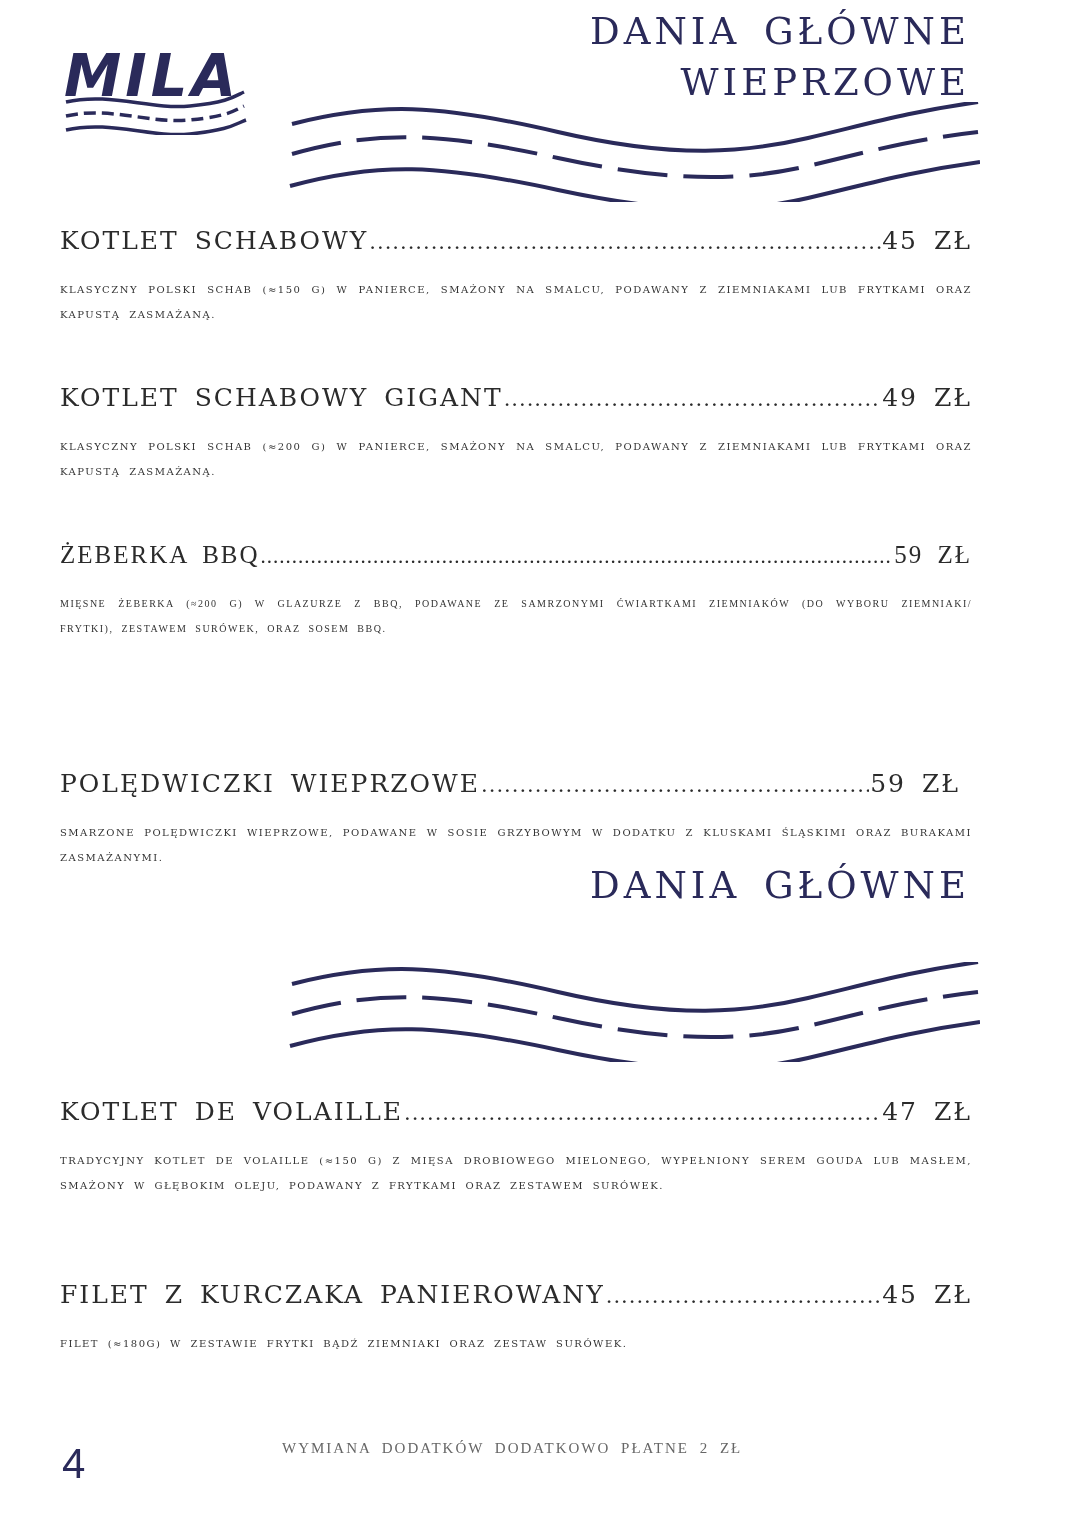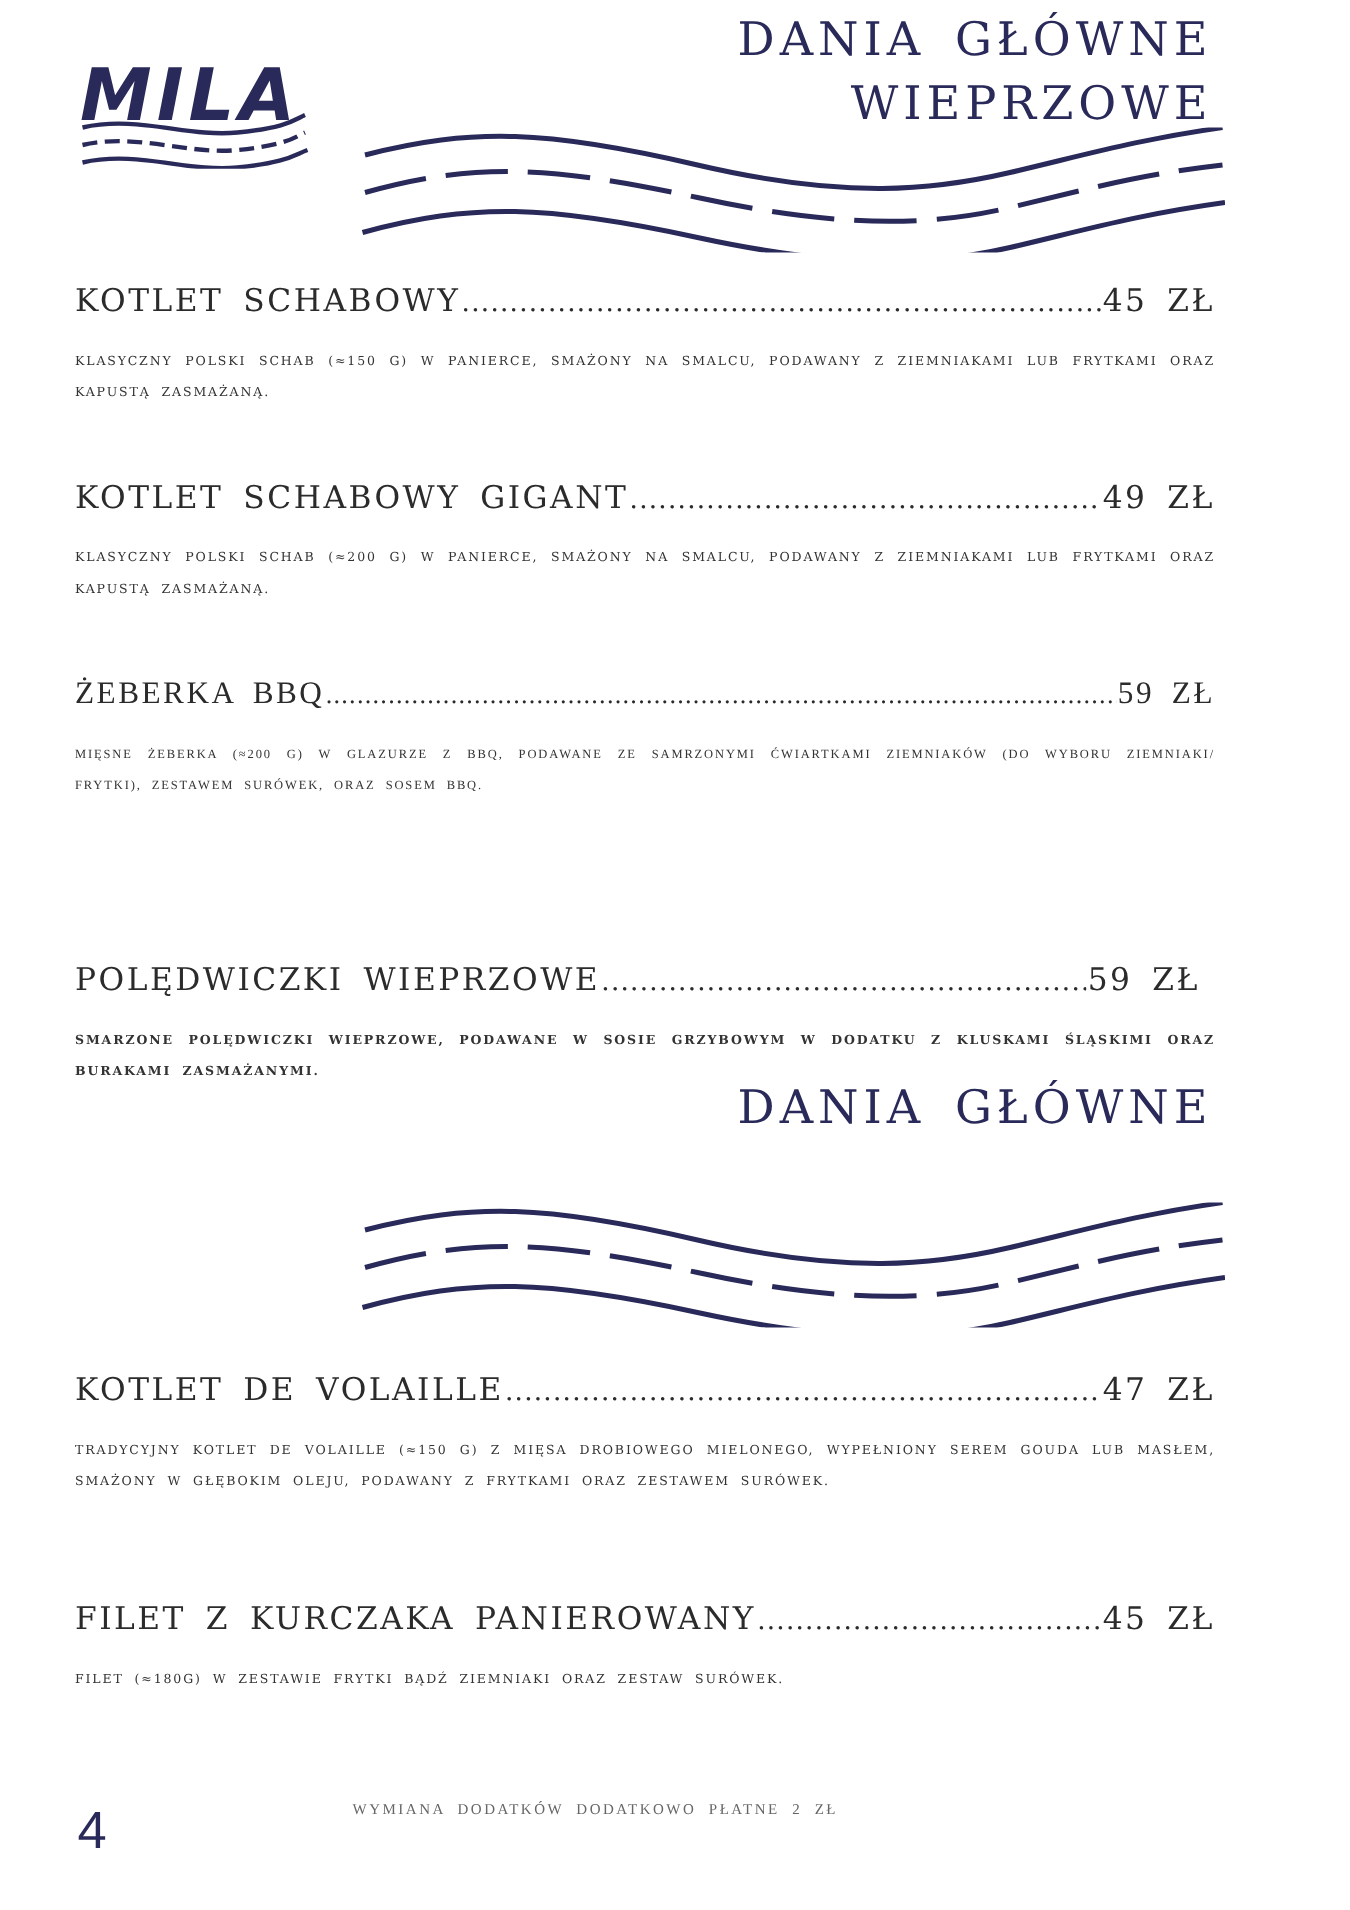--- a/index.html
+++ b/index.html
@@ -15,21 +15,21 @@
   .item-head { display: flex; align-items: baseline; font-size: 25px; letter-spacing: 2px;
          word-spacing: 6px; color: #2b2b2b; white-space: nowrap; }
   .item-name { flex: 0 0 auto; }
   .leader { flex: 1 1 auto; overflow: hidden; letter-spacing: 0; margin: 0 1px; }
   .leader::after { content: "......................................................................................................................................................................................................"; font-size: 21px; letter-spacing: 1px; }
   .item-price { flex: 0 0 auto; }
   .item-desc { margin-top: 22px; font-size: 10px; letter-spacing: 1.5px; line-height: 25px;
          text-align: justify; color: #333333; word-spacing: 4px; }
   .page-number { left: 62px; top: 1440px; font-family: "Liberation Sans", sans-serif;
          font-size: 42px; color: #2a2a5a; }
-  .footer-note { left: 282px; top: 1440px; font-size: 12px; letter-spacing: 2px; word-spacing: 5px;
+  .footer-note { left: 282px; top: 1440px; font-size: 15px; letter-spacing: 2px; word-spacing: 5px;
          color: #666666; font-family: "Liberation Serif", serif; }
 </style>
 </head>
 <body>
 
 <div class="abs logo">
   <svg width="190" height="95" viewBox="0 0 190 95">
     <text x="4" y="56" font-family="DejaVu Sans, sans-serif" font-size="58" font-style="italic" fill="#2a2a5a" letter-spacing="4" textLength="176" lengthAdjust="spacingAndGlyphs">MILA</text>
     <path d="M6 62 C50 52, 90 70, 130 66 S175 56, 184 52" stroke="#2a2a5a" stroke-width="3.5" fill="none"></path>
     <path d="M6 76 C50 66, 90 84, 130 80 S175 70, 184 66" stroke="#2a2a5a" stroke-width="3.5" fill="none" stroke-dasharray="12 6"></path>
@@ -76,21 +76,21 @@
   </div>
   <div class="item-desc">MIĘSNE ŻEBERKA (≈200 G) W GLAZURZE Z BBQ, PODAWANE  ZE SAMRZONYMI ĆWIARTKAMI ZIEMNIAKÓW (DO WYBORU ZIEMNIAKI/ FRYTKI), ZESTAWEM SURÓWEK, ORAZ SOSEM BBQ.</div>
 </div>
 
 <div class="abs item" style="top:749px; width:900px;margin-top:20px;">
   <div class="item-head">
     <span class="item-name">POLĘDWICZKI WIEPRZOWE</span>
     <span class="leader"></span>
     <span class="item-price">59 ZŁ</span>
   </div>
-  <div class="item-desc" style="width:912px;font-weight:bold;">SMARZONE POLĘDWICZKI WIEPRZOWE, PODAWANE W SOSIE GRZYBOWYM W DODATKU Z KLUSKAMI ŚLĄSKIMI ORAZ BURAKAMI ZASMAŻANYMI.</div>
+  <div class="item-desc" style="width:912px;">SMARZONE POLĘDWICZKI WIEPRZOWE, PODAWANE W SOSIE GRZYBOWYM W DODATKU Z KLUSKAMI ŚLĄSKIMI ORAZ BURAKAMI ZASMAŻANYMI.</div>
 </div>
 
 <div class="abs section-title" style="top:860px;">
   <div>DANIA GŁÓWNE</div>
 </div>
 
 <div class="abs wave" style="top:962px;">
   <svg width="692" height="100" viewBox="0 0 692 100">
     <path d="M4 22 C90 0, 150 2, 270 30 S460 50, 520 36 S620 10, 690 0" stroke="#2a2a5a" stroke-width="4" fill="none"></path>
     <path d="M4 52 C90 28, 150 30, 270 56 S460 78, 520 64 S620 38, 690 30" stroke="#2a2a5a" stroke-width="4" fill="none" stroke-dasharray="50 16"></path>

